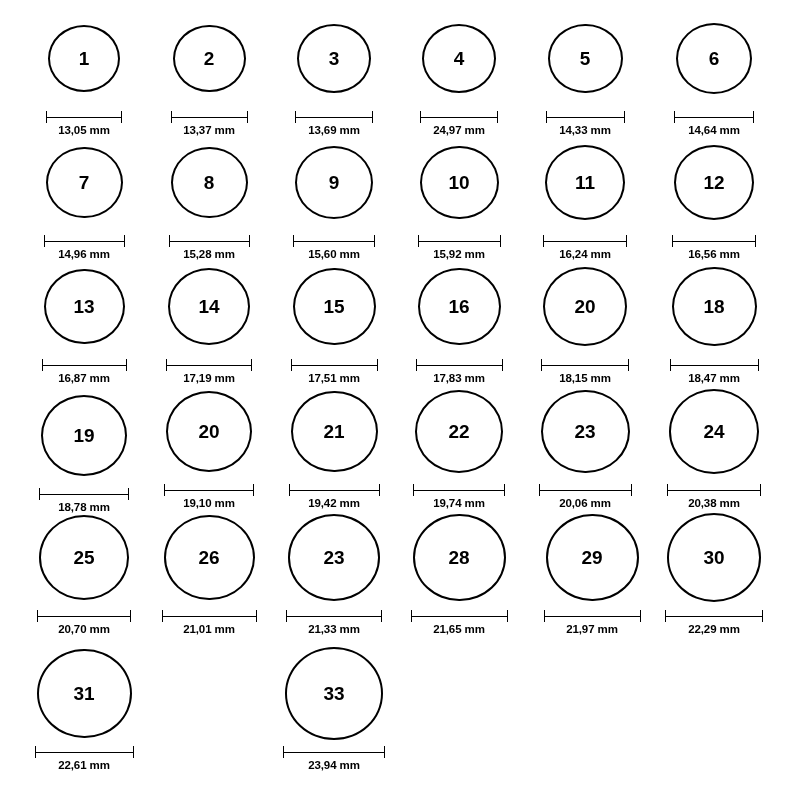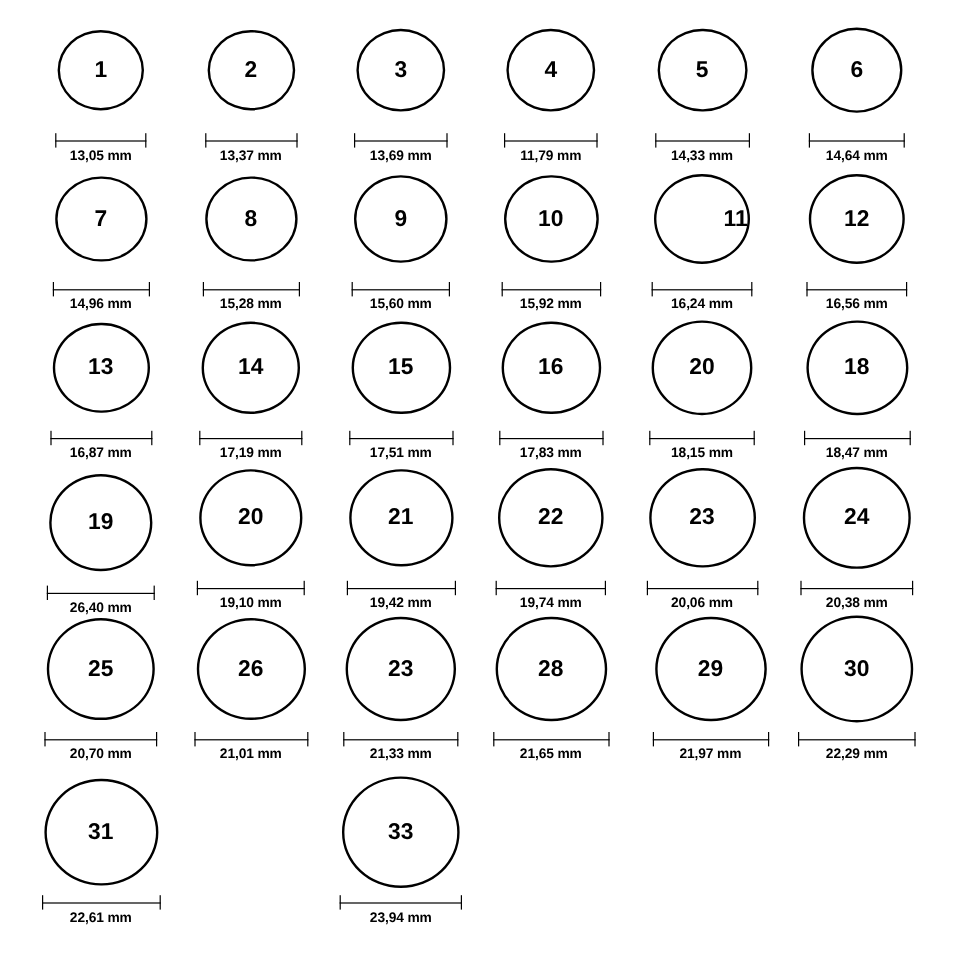--- a/index.html
+++ b/index.html
@@ -114,21 +114,21 @@
     </div>
     <div class="cell" style="left: 397px; top: 12px; width: 124px; height: 124px;">
       <div class="ring" style="width: 74px; height: 74px; margin-top: 12px;">
         <span class="ring-number">4</span>
       </div>
       <div class="caliper" style="width: 78px; margin-top: 18px;">
         <div class="bar"></div>
         <div class="tick-l"></div>
         <div class="tick-r"></div>
       </div>
-      <div class="mm-label">11,79 mm</div>
+      <div class="mm-label">24,97 mm</div>
     </div>
     <div class="cell" style="left: 523px; top: 12px; width: 124px; height: 124px;">
       <div class="ring" style="width: 75px; height: 75px; margin-top: 11.5px;">
         <span class="ring-number">5</span>
       </div>
       <div class="caliper" style="width: 79px; margin-top: 17.5px;">
         <div class="bar"></div>
         <div class="tick-l"></div>
         <div class="tick-r"></div>
       </div>
@@ -183,21 +183,21 @@
         <span class="ring-number">10</span>
       </div>
       <div class="caliper" style="width: 83px; margin-top: 15.5px;">
         <div class="bar"></div>
         <div class="tick-l"></div>
         <div class="tick-r"></div>
       </div>
       <div class="mm-label">15,92 mm</div>
     </div>
     <div class="cell" style="left: 523px; top: 136px; width: 124px; height: 124px;">
-      <div class="ring" style="width: 80px; height: 80px; margin-top: 9px; justify-content: flex-end;">
+      <div class="ring" style="width: 80px; height: 80px; margin-top: 9px;">
         <span class="ring-number">11</span>
       </div>
       <div class="caliper" style="width: 84px; margin-top: 15px;">
         <div class="bar"></div>
         <div class="tick-l"></div>
         <div class="tick-r"></div>
       </div>
       <div class="mm-label">16,24 mm</div>
     </div>
     <div class="cell" style="left: 652px; top: 136px; width: 124px; height: 124px;">
@@ -279,21 +279,21 @@
     </div>
     <div class="cell" style="left: 22px; top: 389px; width: 124px; height: 124px;">
       <div class="ring" style="width: 86px; height: 86px; margin-top: 6px;">
         <span class="ring-number">19</span>
       </div>
       <div class="caliper" style="width: 90px; margin-top: 12px;">
         <div class="bar"></div>
         <div class="tick-l"></div>
         <div class="tick-r"></div>
       </div>
-      <div class="mm-label">26,40 mm</div>
+      <div class="mm-label">18,78 mm</div>
     </div>
     <div class="cell" style="left: 147px; top: 385px; width: 124px; height: 124px;">
       <div class="ring" style="width: 86px; height: 86px; margin-top: 6px; text-align: right;">
         <span class="ring-number">20</span>
       </div>
       <div class="caliper" style="width: 90px; margin-top: 12px;">
         <div class="bar"></div>
         <div class="tick-l"></div>
         <div class="tick-r"></div>
       </div>

